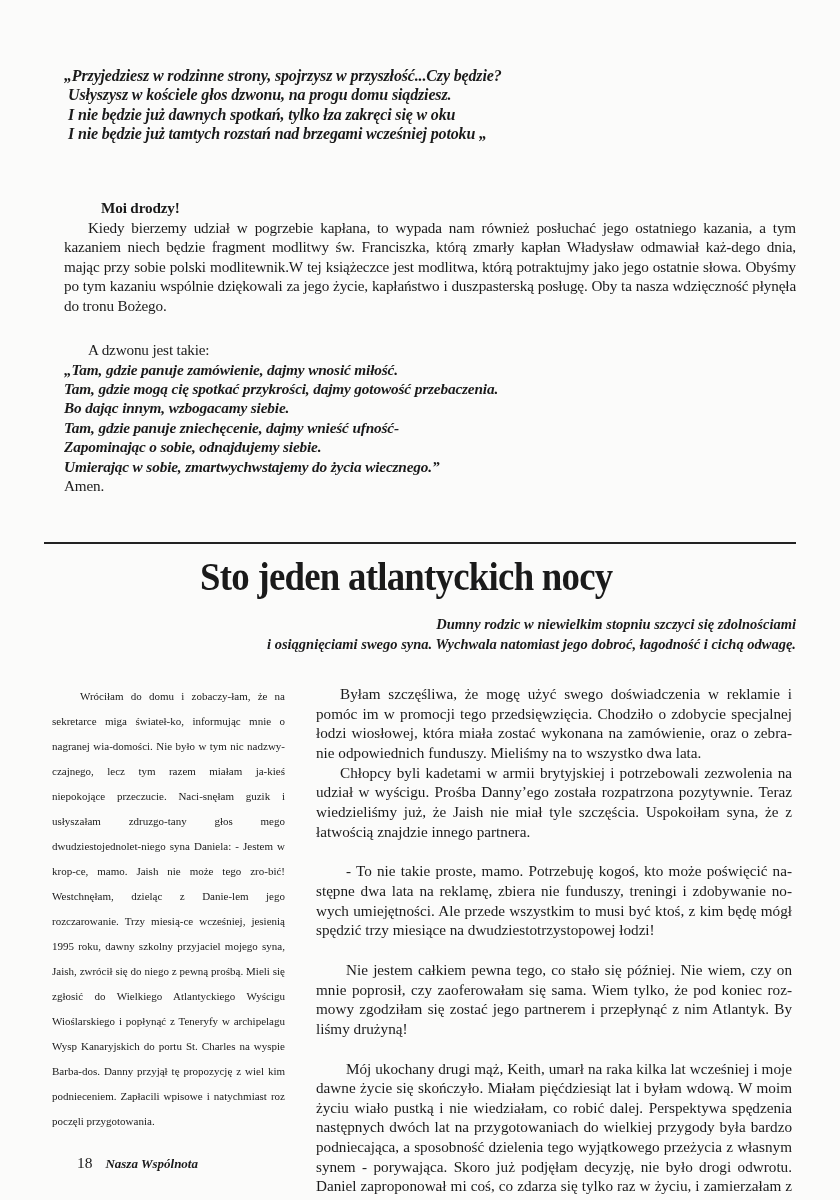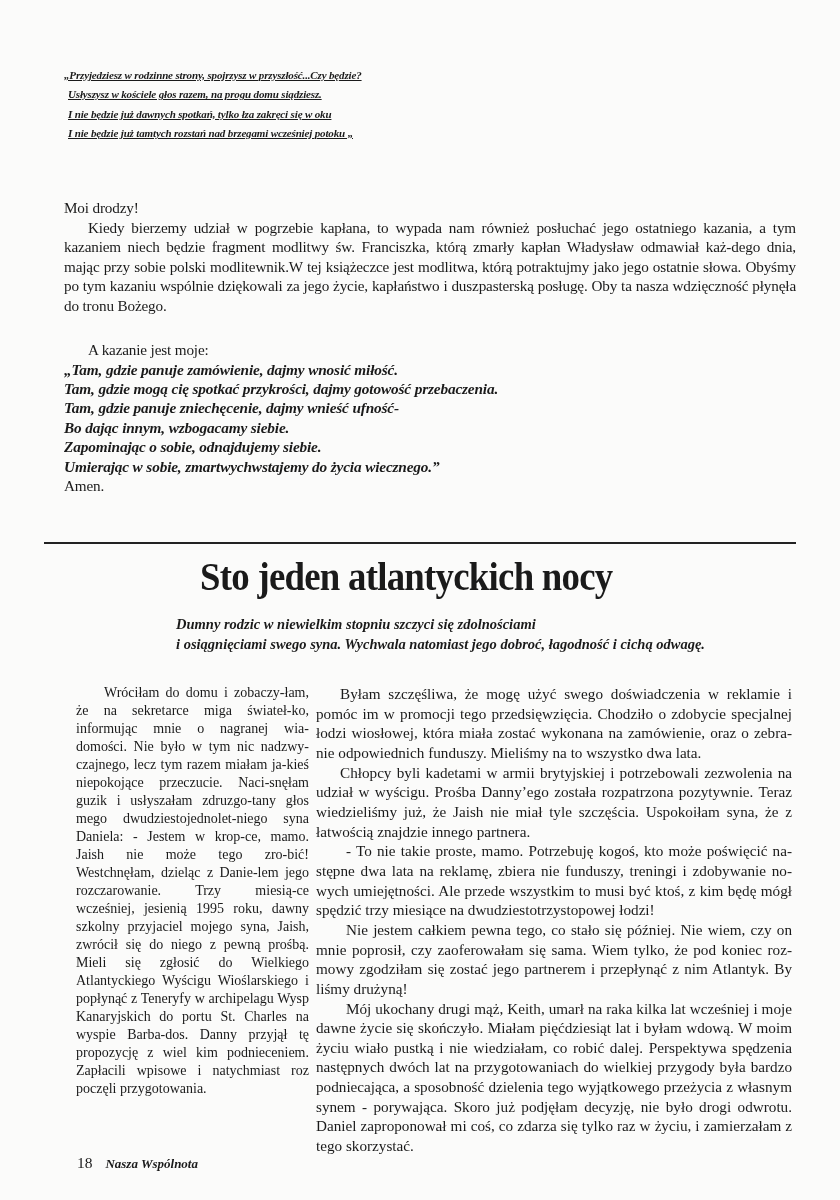--- a/index.html
+++ b/index.html
@@ -7,66 +7,66 @@
     width: 840px; height: 1200px; overflow: hidden;
     background: #fbfbfa;
     color: #1a1a1a;
     font-family: "Liberation Serif", serif;
     position: relative;
   }
   .page { position: absolute; left: 0; top: 0; width: 840px; height: 1200px; }
   .p { position: absolute; font-size: 15.2px; line-height: 19.6px; letter-spacing: -0.15px; }
   .intro { left: 64px; top: 13px; width: 732px; }
   .intro .first { text-indent: 24px; display:block; }
-  .poem1 { left: 64px; top: 66px; width: 720px; font-style: italic; font-weight: bold; font-size: 11px; line-height: 19.3px; text-decoration: underline; }
+  .poem1 { left: 64px; top: 66px; width: 720px; font-style: italic; font-weight: bold; font-size: 16px; line-height: 19.3px; }
   .poem1 div:not(:first-child) { padding-left: 4px; }
   .dear { left: 64px; top: 198px; width: 732px; text-align: justify; }
-  .dear .hdr { font-weight: normal; }
+  .dear .hdr { font-weight: bold; margin-left: 37px; }
   .dear .body { text-indent: 24px; }
   .kaz { left: 64px; top: 340px; width: 620px; }
   .kaz .lbl { padding-left: 24px; }
   .kaz .ln { font-style: italic; font-weight: bold; font-size: 15.3px; line-height: 19.4px; }
   .kaz .amen { line-height: 20px; }
   .rule { position: absolute; left: 44px; top: 542px; width: 752px; height: 0; border-top: 2px solid #222; }
   .title { position: absolute; left: 200px; top: 555px; font-family: "Liberation Serif", serif; font-weight: bold; font-size: 40px; letter-spacing: -0.8px; line-height: 44px; transform: scaleX(0.92); transform-origin: left center; }
-  .epi { position: absolute; right: 44px; top: 615px; width: 620px; text-align: left; font-style: italic; font-weight: bold; font-size: 14.5px; line-height: 19.5px; }
+  .epi { position: absolute; right: 44px; top: 615px; width: 620px; text-align: right; font-style: italic; font-weight: bold; font-size: 14.5px; line-height: 19.5px; }
   .epi .author { font-weight: normal; }
-  .colL { position: absolute; left: 76px; top: 684px; width: 233px; text-align: justify; font-size: 14px; line-height: 18px; }
+  .colL { position: absolute; left: 52px; top: 684px; width: 233px; text-align: justify; font-size: 11px; line-height: 25px; }
   .colL .ind { text-indent: 28px; }
   .colR { position: absolute; left: 316px; top: 684px; width: 476px; text-align: justify; font-size: 15.2px; line-height: 19.65px; }
   .colR .ind { text-indent: 24px; }
-  .colR .ind2 { text-indent: 30px; }
+  .colR .ind2 { text-indent: 30px; margin-top: 20px; }
   .footer { position: absolute; left: 57px; top: 1154px; font-size: 15.5px; margin-left: 20px; }
   .footer .num { margin-right: 9px; }
   .footer .mag { font-style: italic; font-weight: bold; font-size: 13px; }
 </style>
 </head>
 <body>
 
 <div class="page">
 
 
   <div class="p poem1">
     <div>„Przyjedziesz w rodzinne strony, spojrzysz w przyszłość...Czy będzie?</div>
-    <div>Usłyszysz w kościele głos razem, na progu domu siądziesz.</div>
+    <div>Usłyszysz w kościele głos dzwonu, na progu domu siądziesz.</div>
     <div>I nie będzie już dawnych spotkań, tylko łza zakręci się w oku</div>
     <div>I nie będzie już tamtych rozstań nad brzegami wcześniej potoku „</div>
   </div>
 
   <div class="p dear">
     <div class="hdr">Moi drodzy!</div>
     <div class="body">Kiedy bierzemy udział w pogrzebie kapłana, to wypada nam również posłuchać jego ostatniego kazania, a tym kazaniem niech będzie fragment modlitwy św. Franciszka, którą zmarły kapłan Władysław odmawiał każ-dego dnia, mając przy sobie polski modlitewnik.W tej książeczce jest modlitwa, którą potraktujmy jako jego ostatnie słowa. Obyśmy po tym kazaniu wspólnie dziękowali za jego życie, kapłaństwo i duszpasterską posługę. Oby ta nasza wdzięczność płynęła do tronu Bożego.</div>
   </div>
 
   <div class="p kaz">
-    <div class="lbl">A kazanie jest moje:</div>
+    <div class="lbl">A dzwonu jest takie:</div>
     <div class="ln">„Tam, gdzie panuje zamówienie, dajmy wnosić miłość.</div>
     <div class="ln">Tam, gdzie mogą cię spotkać przykrości, dajmy gotowość przebaczenia.</div>
+    <div class="ln">Bo dając innym, wzbogacamy siebie.</div>
     <div class="ln">Tam, gdzie panuje zniechęcenie, dajmy wnieść ufność-</div>
-    <div class="ln">Bo dając innym, wzbogacamy siebie.</div>
     <div class="ln">Zapominając o sobie, odnajdujemy siebie.</div>
     <div class="ln">Umierając w sobie, zmartwychwstajemy do życia wiecznego.”</div>
     <div class="amen">Amen.</div>
   </div>
 
   <div class="rule"></div>
 
   <h1 class="title" style="margin:0">Sto jeden atlantyckich nocy</h1>
 
   <div class="epi">

